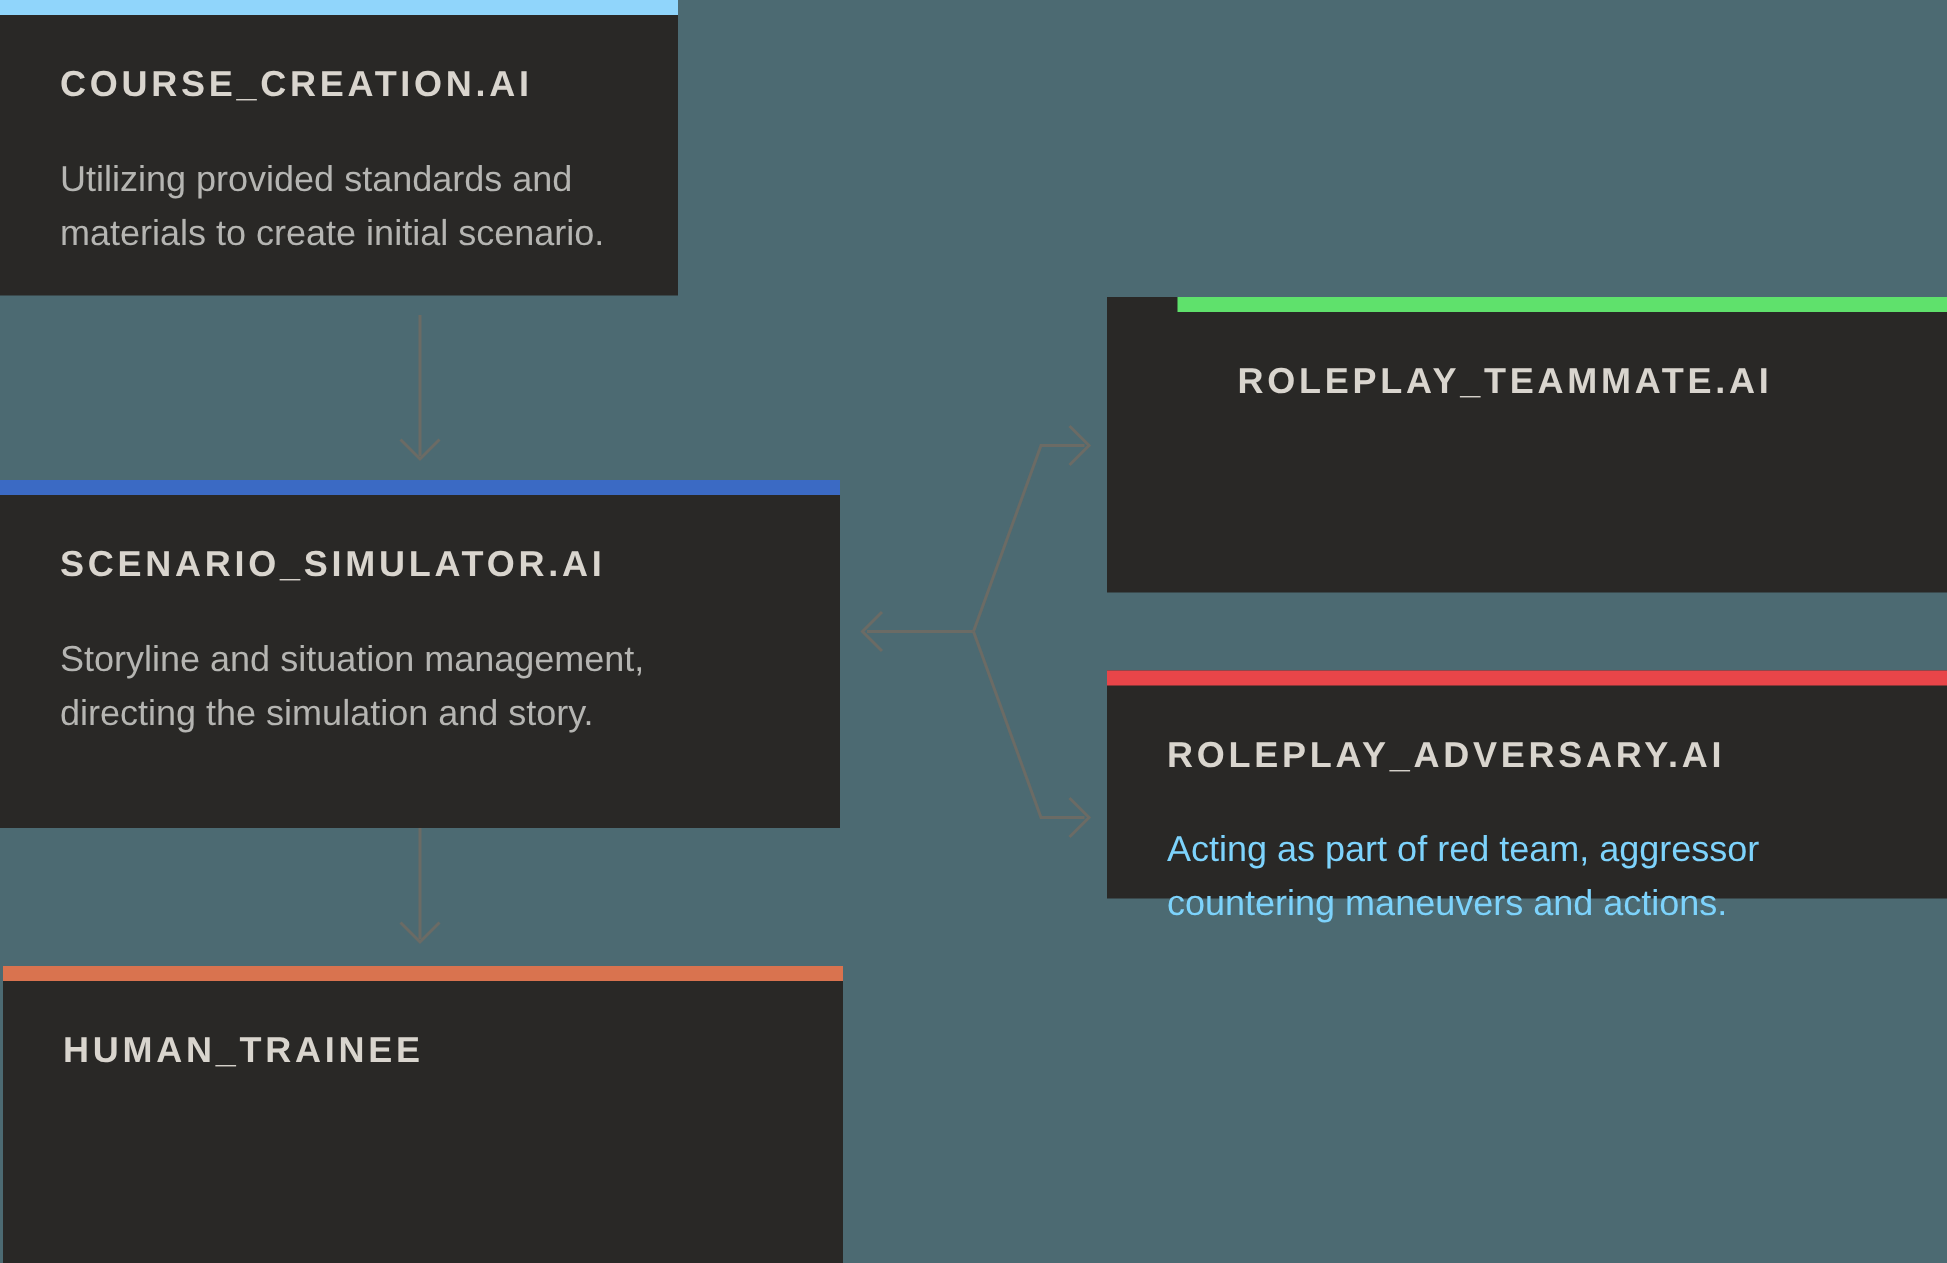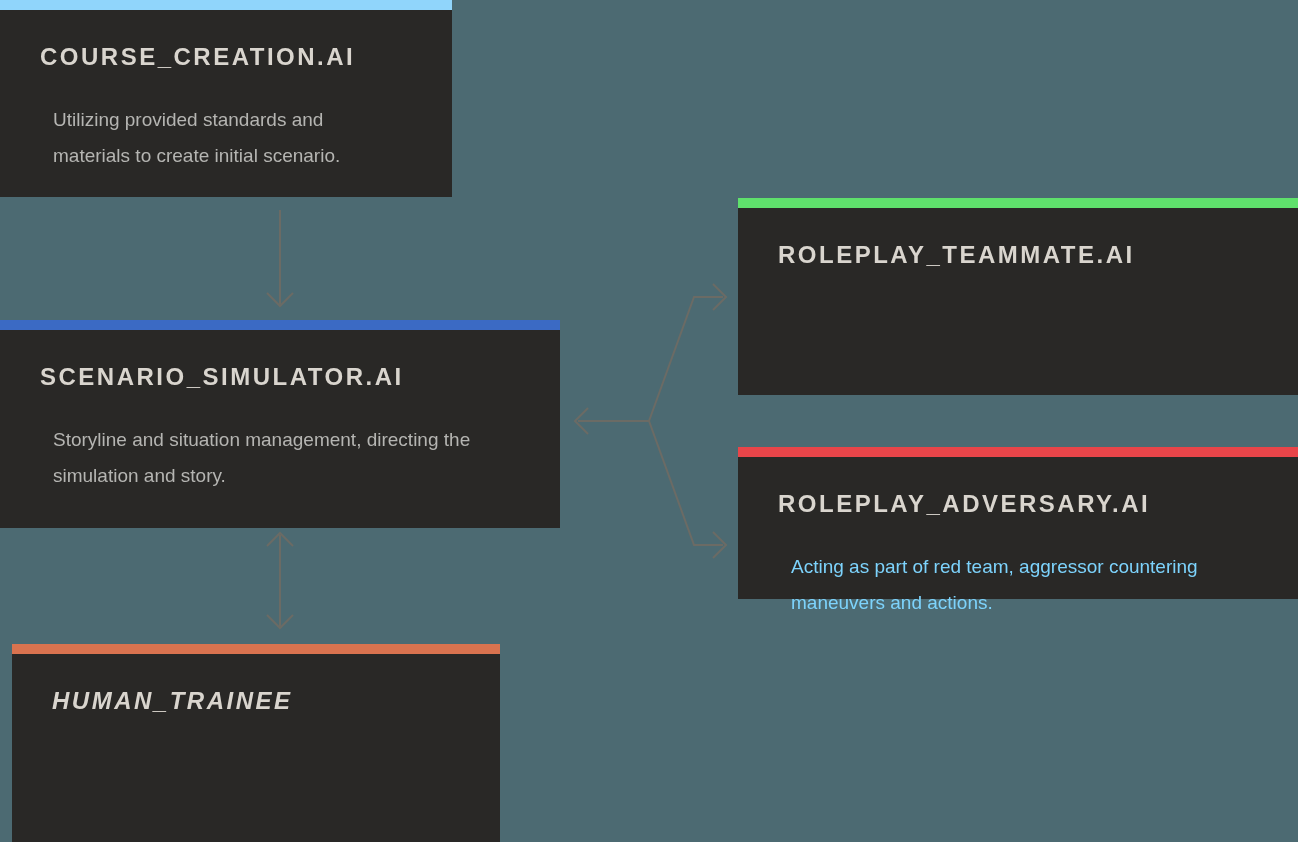--- a/index.html
+++ b/index.html
@@ -22,30 +22,30 @@
     padding: 33px 40px 0 40px;
   }
   .card-title {
     margin: 0 0 31px 0;
     font-size: 24px;
     font-weight: bold;
     letter-spacing: 2.5px;
     white-space: nowrap;
   }
   .card-desc {
-    margin: 13px;
-    font-size: 19px;
+    margin: 0;
+    font-size: 24px;
     line-height: 36px;
     max-width: 482px;
   }
   
   #card-course    { left: 0;     top: 0;     width: 452px; height: 197px; }
-  #card-simulator { left: 0;     top: 320px; width: 560px; height: 208px; }
-  #card-trainee   { left: 12px;     top: 644px; width: 488px; height: 198px; font-style: italic; }
-  #card-teammate  { left: 738px; top: 198px; width: 560px; height: 197px; }
+  #card-simulator { left: 0;     top: 320px; width: 560px; height: 232px; }
+  #card-trainee   { left: 2px;     top: 644px; width: 560px; height: 198px; }
+  #card-teammate  { left: 738px; top: 198px; width: 560px; height: 197px; padding-left: 47px; }
   #card-adversary { left: 738px; top: 447px; width: 560px; height: 152px; }
 
   #connector-layer {
     position: absolute;
     left: 0; top: 0;
     width: 1298px; height: 842px;
     pointer-events: none;
   }
   #connector-layer path, #connector-layer line, #connector-layer polyline {
     fill: none;

